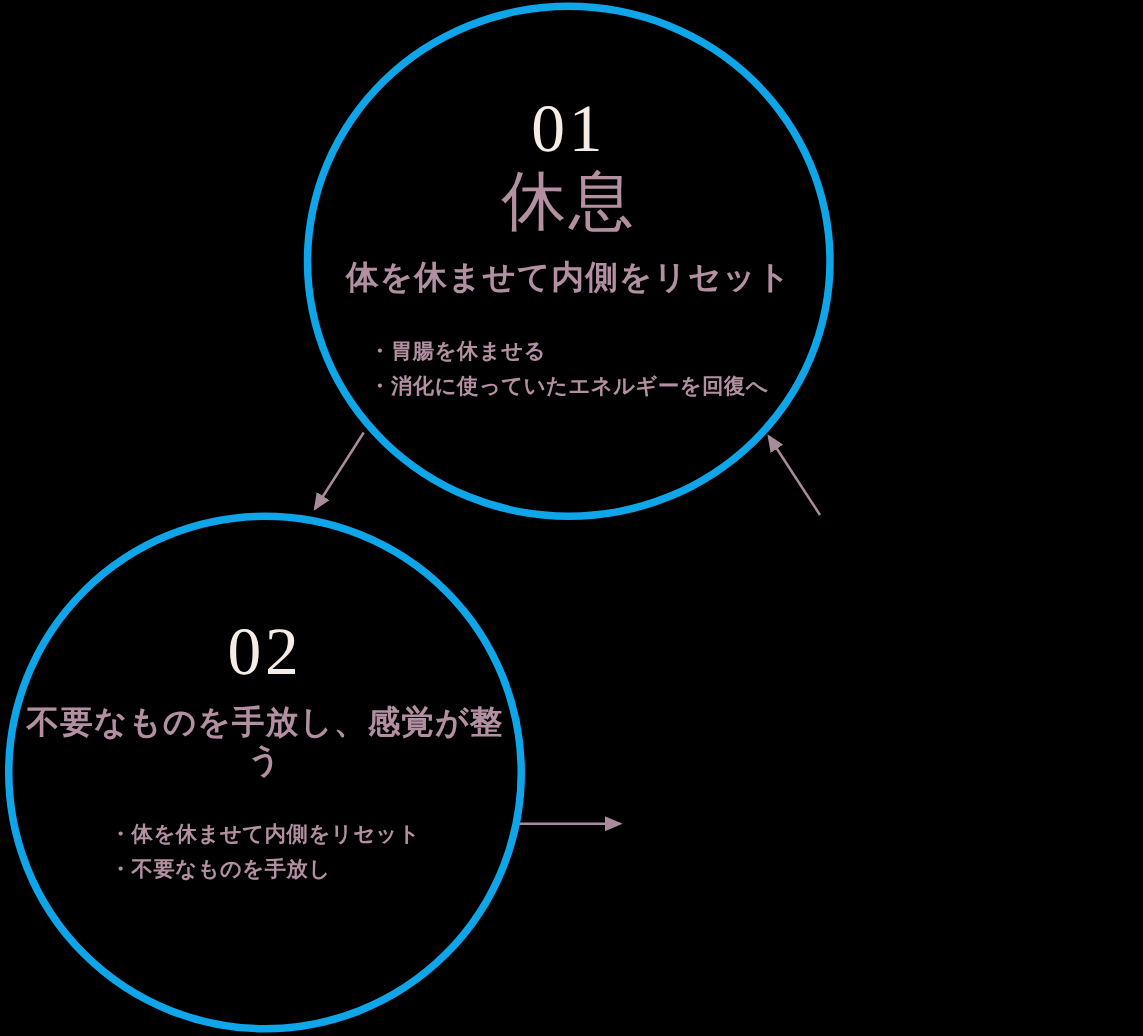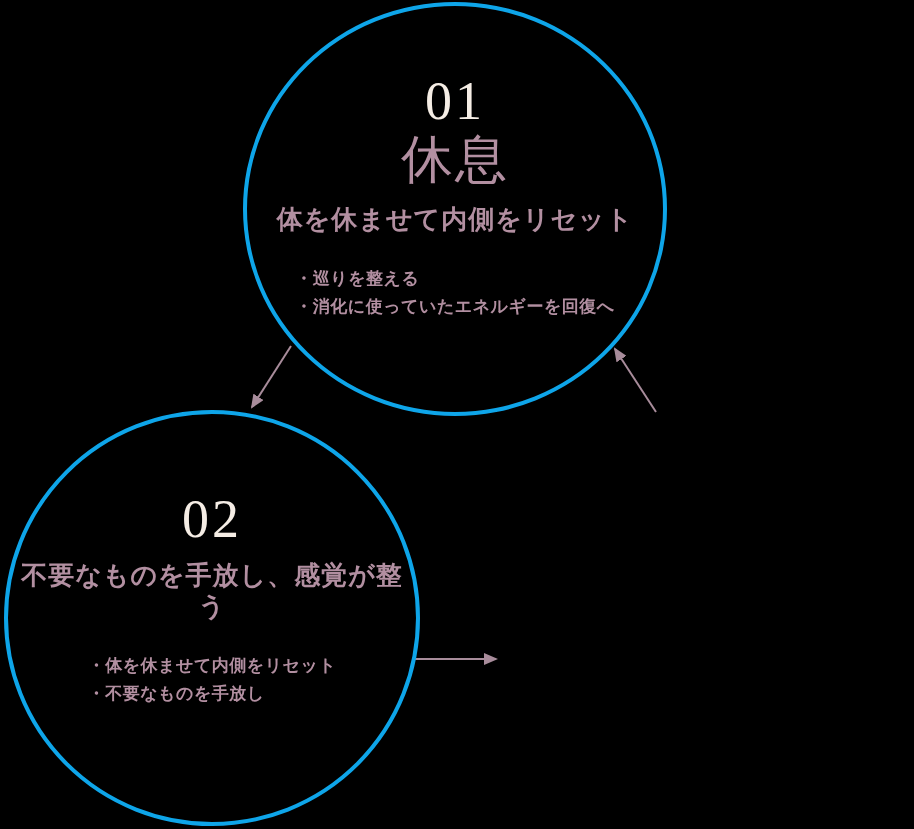--- a/index.html
+++ b/index.html
@@ -11,21 +11,21 @@
     position: relative;
     width: 914px;
     height: 829px;
     background: #000000;
     overflow: hidden;
     font-family: "Liberation Serif", "DejaVu Serif", serif;
   }
   .circle {
     position: absolute;
     box-sizing: border-box;
-    border: 4px solid #0ea5e9;
+    border: 6px solid #0ea5e9;
     border-radius: 50%;
     text-align: center;
   }
   .circle-1 { left: 243px; top: 2px;   width: 424px; height: 414px; padding-top: 68px; }
   .circle-2 { left: 4px;   top: 410px; width: 416px; height: 416px; padding-top: 78px; }
   .circle-3 { left: 493px; top: 408px; width: 414px; height: 412px; padding-top: 80px; }
 
   .step-number {
     color: #f5ede5;
     font-size: 54px;
@@ -83,21 +83,21 @@
     <line x1="291" y1="346" x2="252" y2="407" stroke="#a88c9b" stroke-width="2" marker-end="url(#ah)"></line>
     <line x1="415" y1="659" x2="496" y2="659" stroke="#a88c9b" stroke-width="2" marker-end="url(#ah)"></line>
     <line x1="656" y1="412" x2="615" y2="349" stroke="#a88c9b" stroke-width="2" marker-end="url(#ah)"></line>
   </svg>
 
   <div class="circle circle-1">
     <div class="step-number">01</div>
     <div class="step-title">休息</div>
     <div class="step-subtitle">体を休ませて内側をリセット</div>
     <ul class="bullet-list">
-      <li>・巡りを整える</li>
+      <li>・胃腸を休ませる</li>
       <li>・消化に使っていたエネルギーを回復へ</li>
     </ul>
   </div>
 
   <div class="circle circle-2">
     <div class="step-number">02</div>
     <div class="step-subtitle">不要なものを手放し、感覚が整う</div>
     <ul class="bullet-list">
       <li>・体を休ませて内側をリセット</li>
       <li>・不要なものを手放し</li>

